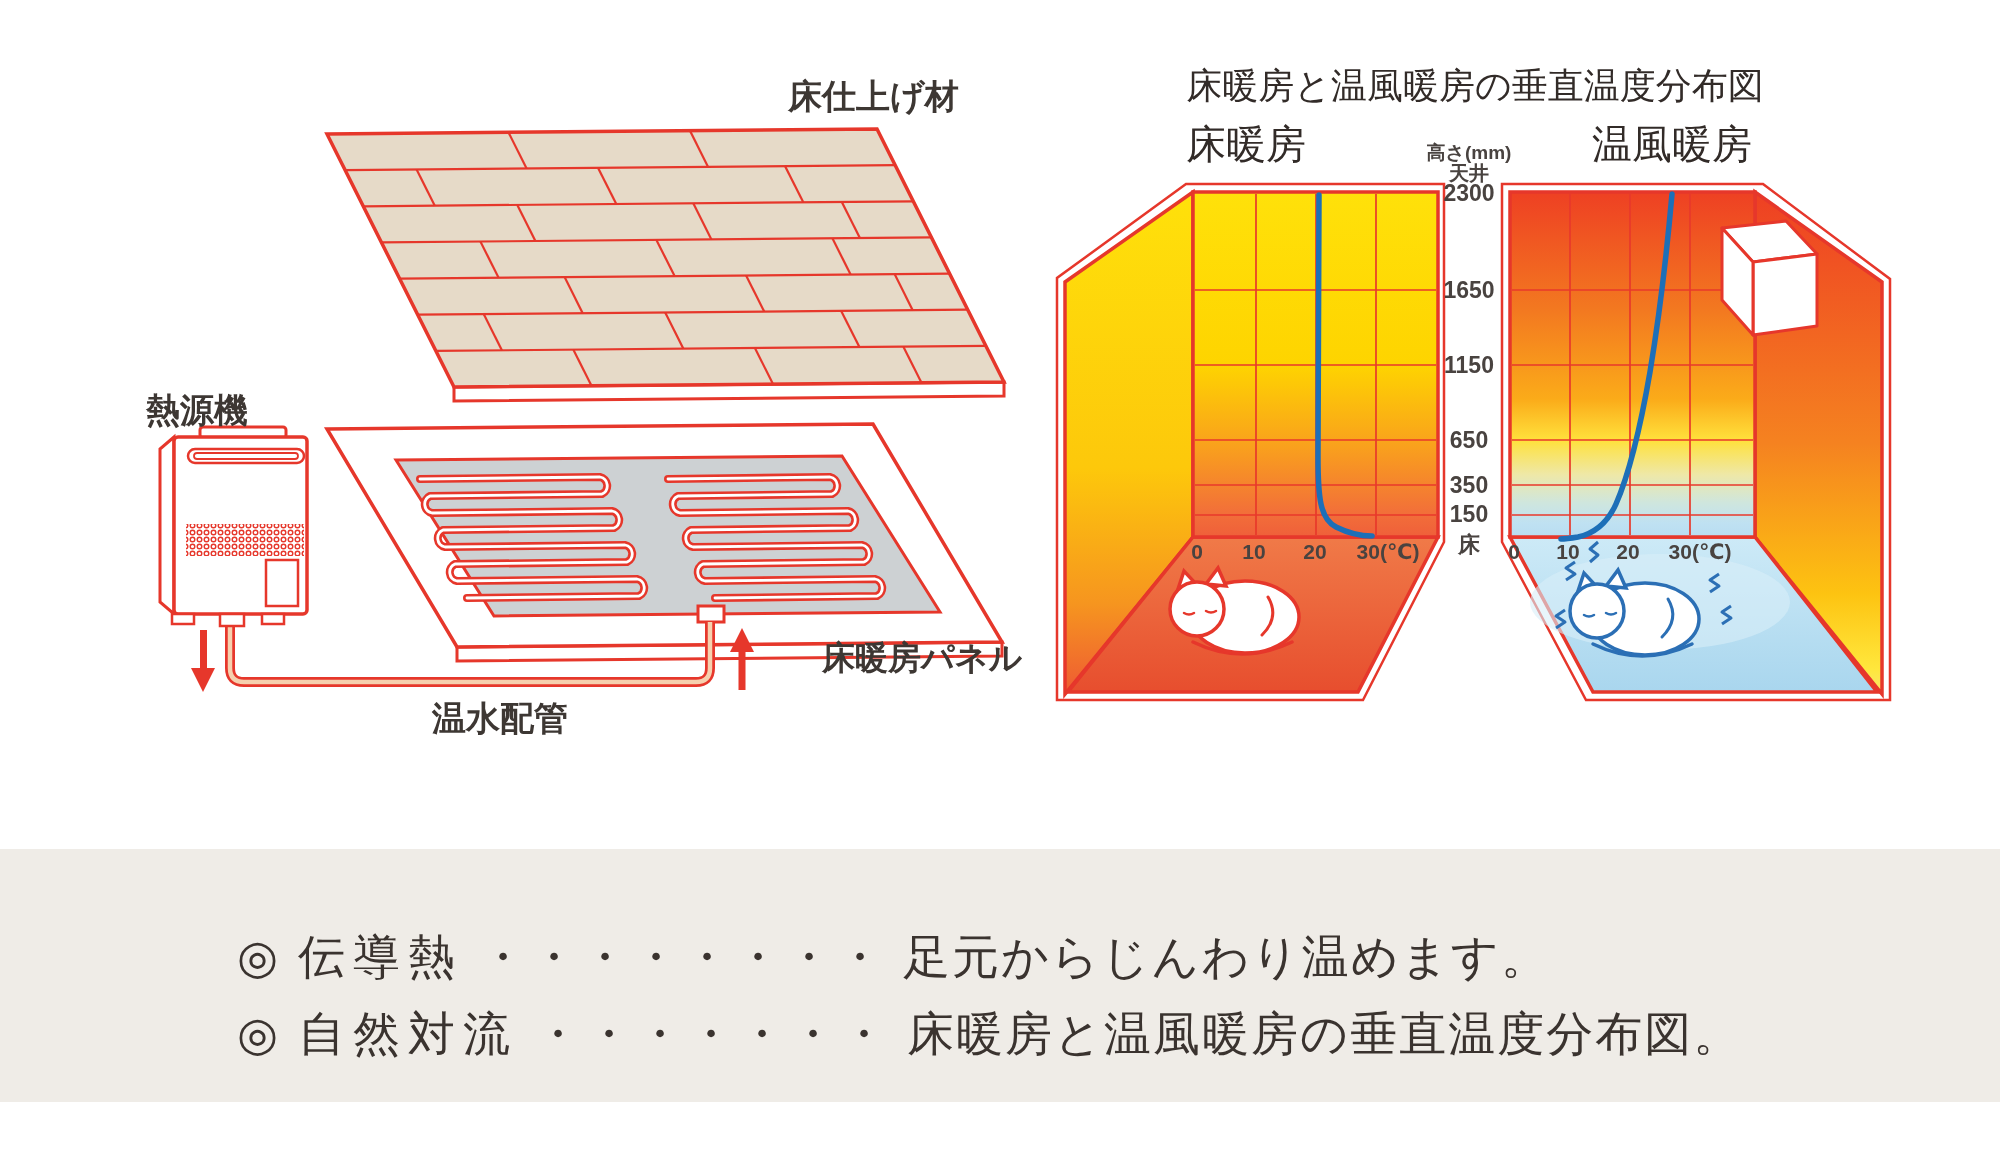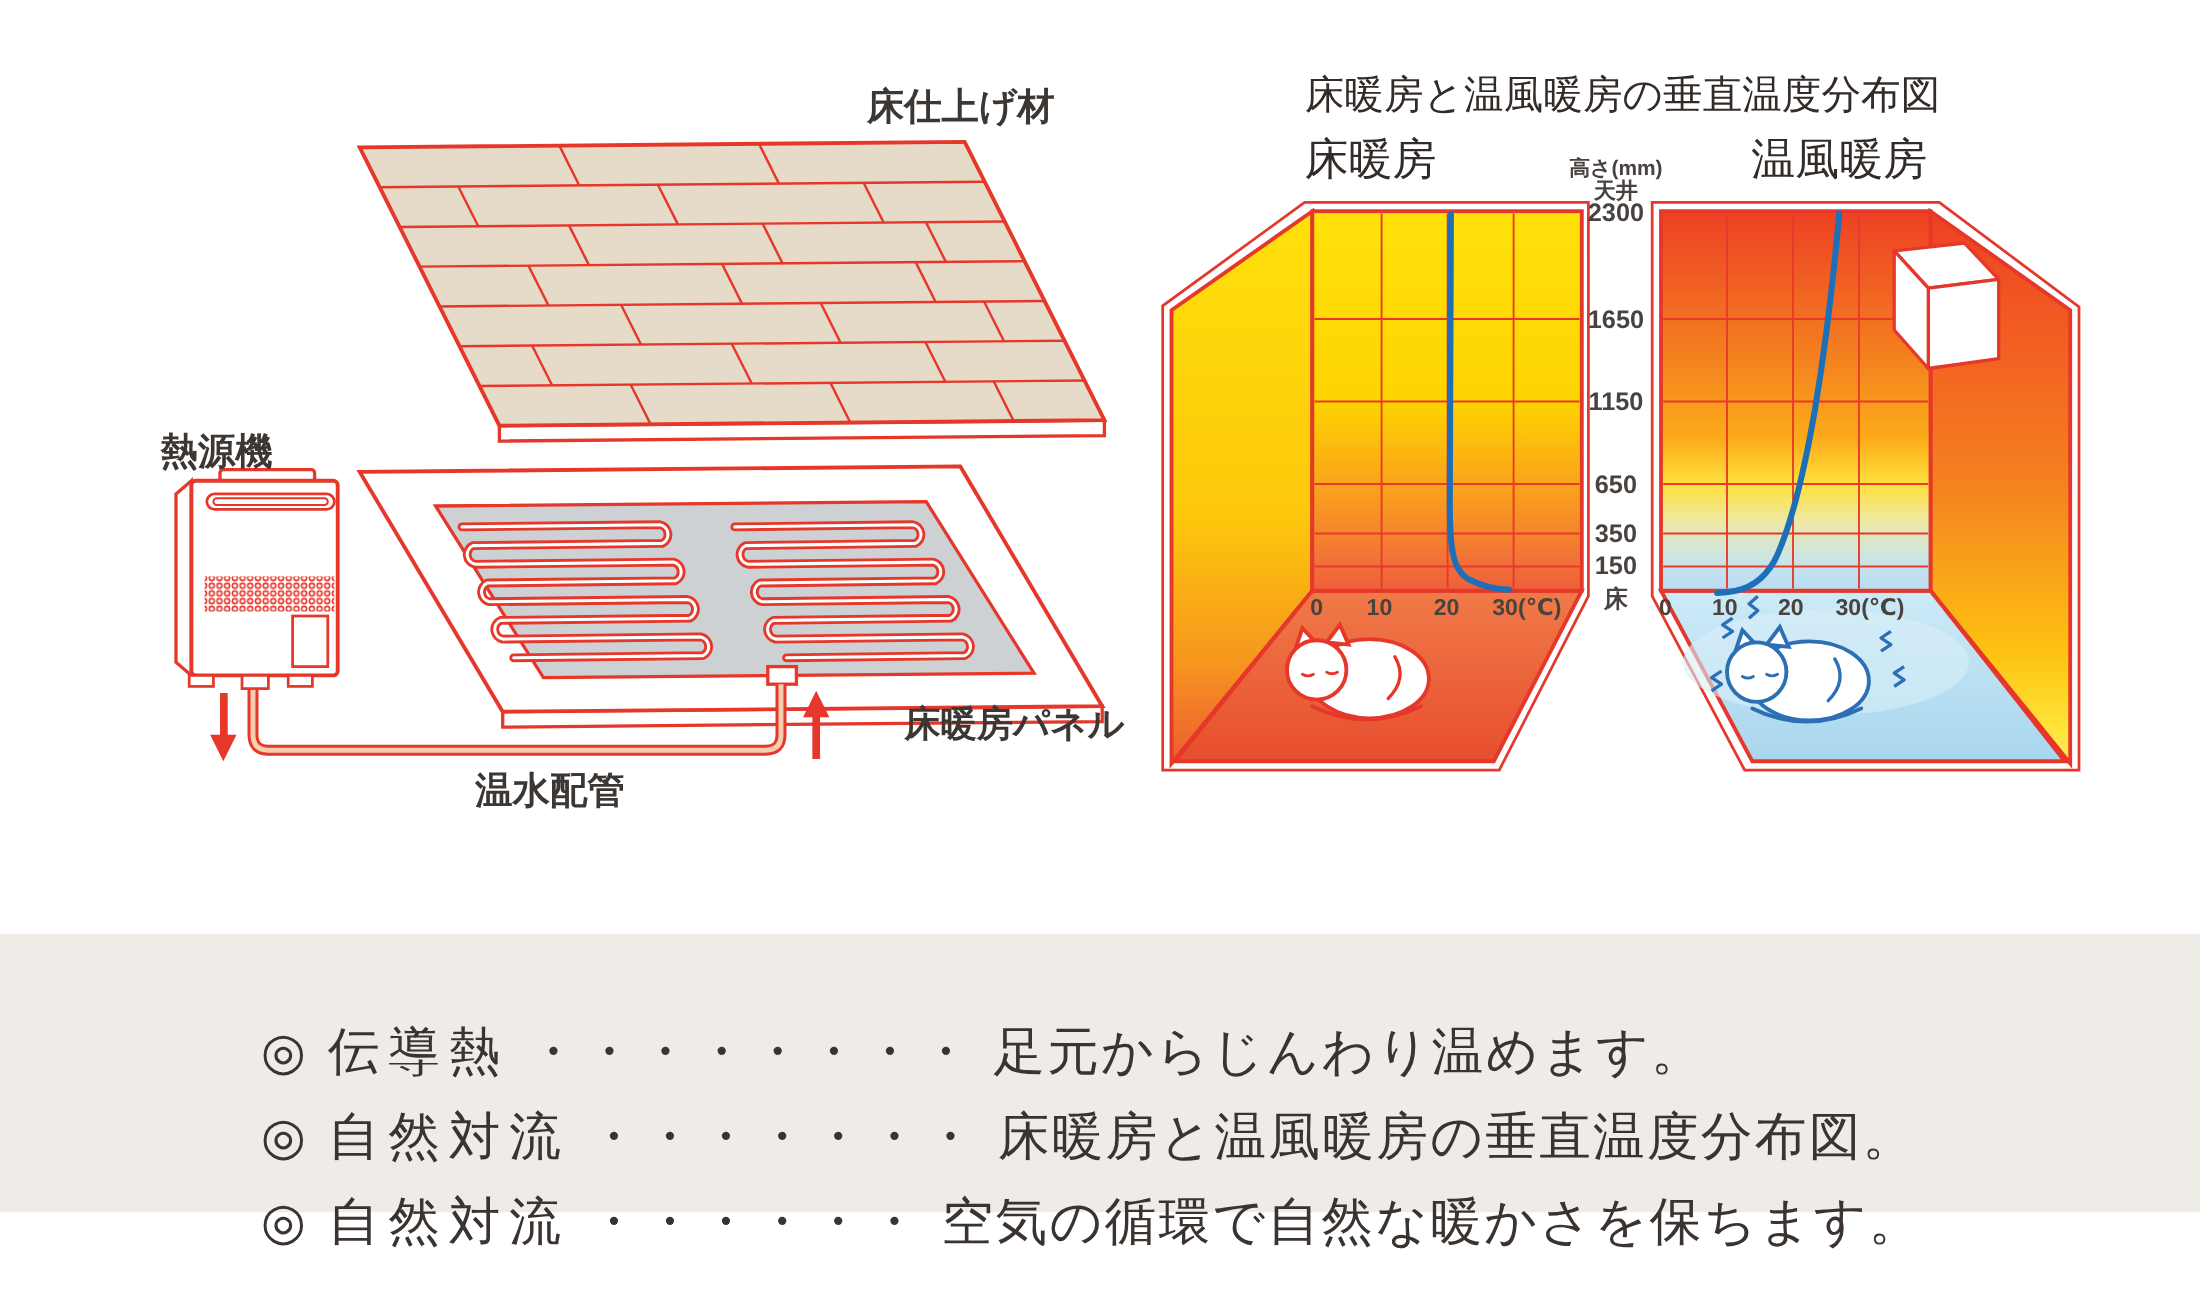--- a/index.html
+++ b/index.html
@@ -248,17 +248,16 @@
         <path d="M 1722,592 l 9,-6 l -9,-6 l 9,-6"></path>
       </g>
     </g>
   </g>
 </svg>
 
 <div class="notes">
   <div class="notes-inner">
     <div class="note-line"><span class="note-bullet">◎</span><span class="note-term">伝導熱</span><span class="note-dots">・・・・・・・・</span><span class="note-desc">足元からじんわり温めます。</span></div>
     <div class="note-line"><span class="note-bullet">◎</span><span class="note-term">自然対流</span><span class="note-dots">・・・・・・・</span><span class="note-desc">床暖房と温風暖房の垂直温度分布図。</span></div>
-    <div class="note-line"><span class="note-bullet">◎</span><span class="note-term">自然対流</span><span class="note-dots">・・・・・・</span><span class="note-desc">空気の循環で自然な暖かさを保ちます。</span></div>
   </div>
 </div>
 
 </div>
 
 </body></html>

